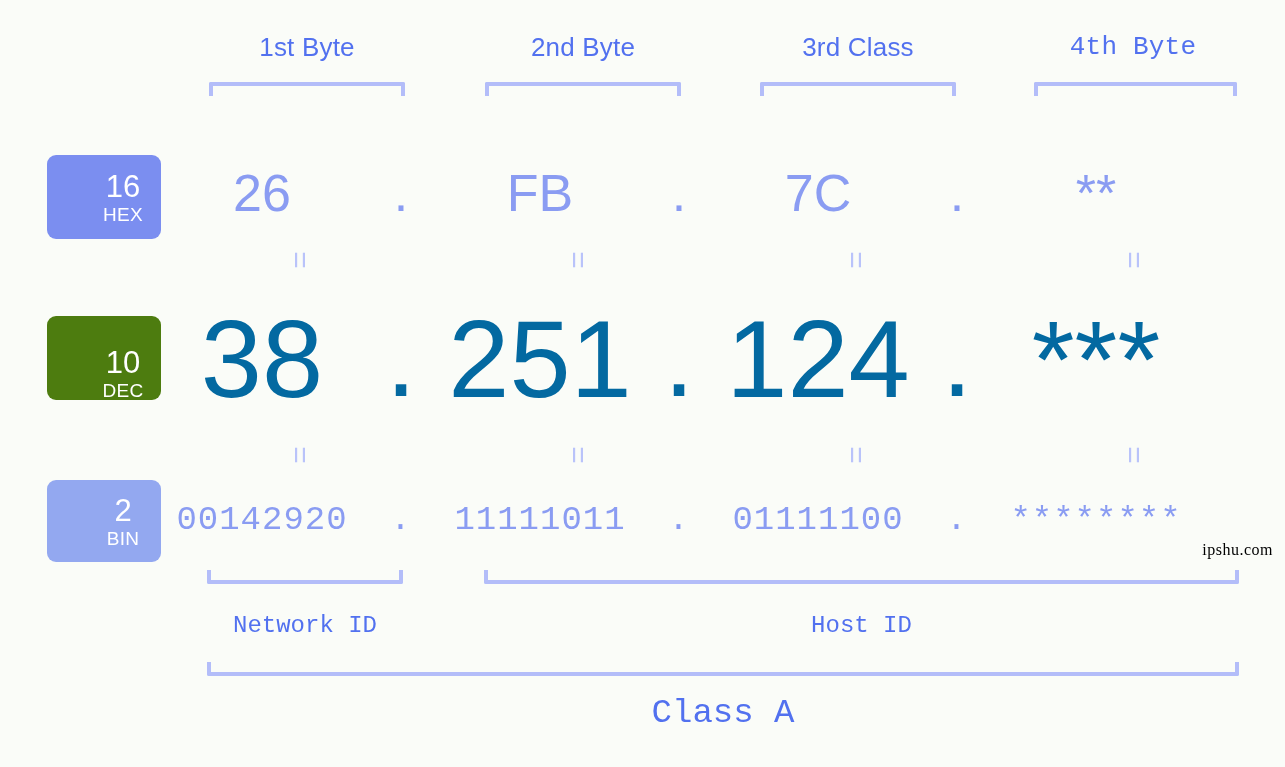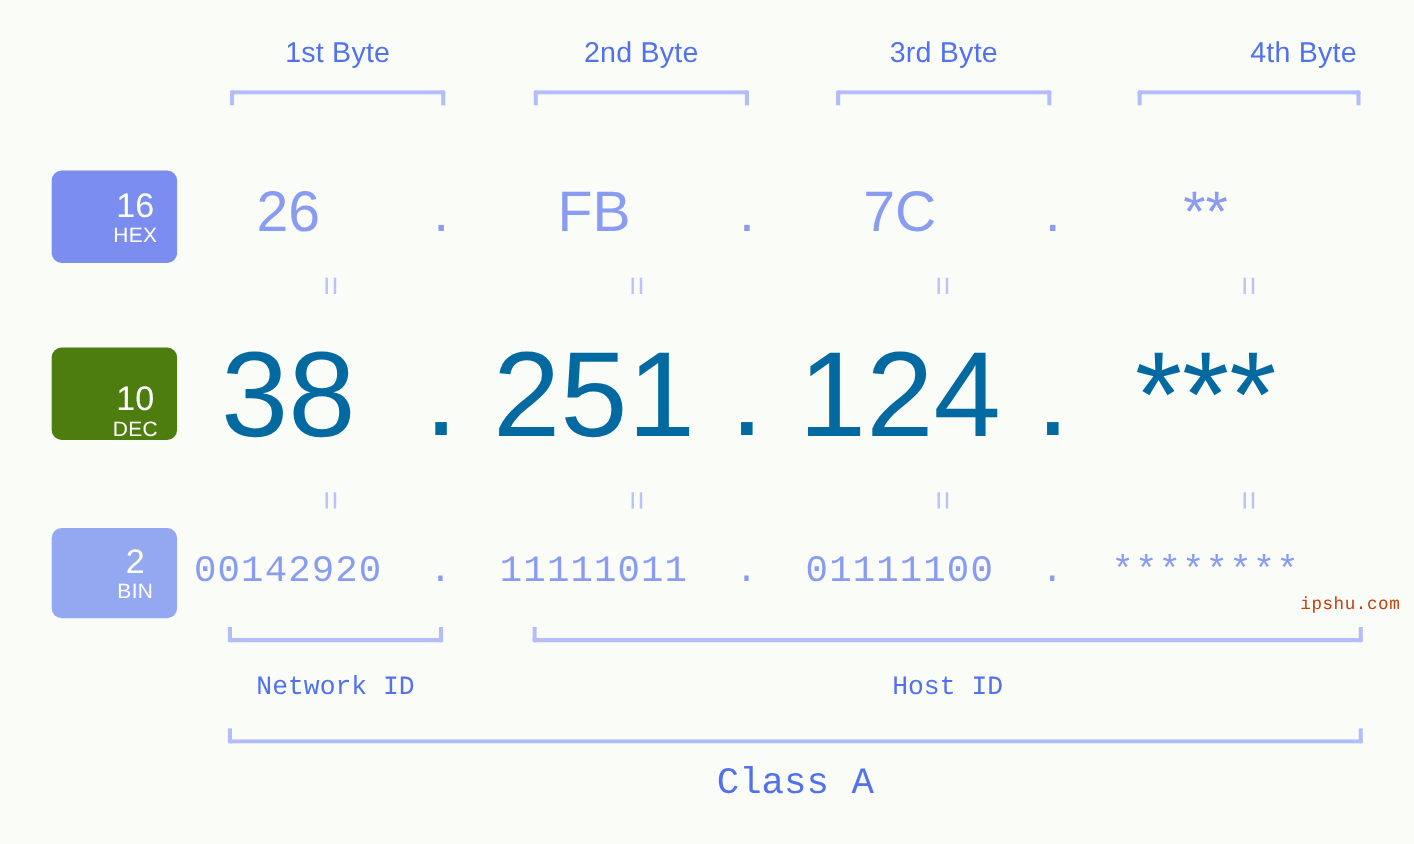--- a/index.html
+++ b/index.html
@@ -164,36 +164,36 @@
     font-size: 34px;
     font-family: "Liberation Mono", monospace;
     white-space: nowrap;
   }
 
   
   #watermark {
     position: absolute;
     right: 12px;
     bottom: 22px;
-    color: #c2410c;
+    color: #000000;
     font-size: 16px;
-    font-family: Liberation Mono, monospace;
+    font-family: Liberation Serif, serif;
     letter-spacing: 0.5px;
     text-align: center;
   }
 </style>
 </head>
 <body>
 
 <div id="stage">
 
   <div class="byte-label" style="left:207px;">1st Byte</div>
   <div class="byte-label" style="left:483px;">2nd Byte</div>
-  <div class="byte-label" style="left:758px;">3rd Byte</div>
-  <div class="byte-label" style="left:1085px;">4th Byte</div>
+  <div class="byte-label" style="left:758px;">3rd Class</div>
+  <div class="byte-label" style="left:1033px;font-family:Liberation Mono, monospace;">4th Byte</div>
 
   <div class="bracket" style="left:209px;  top:82px; width:196px;"></div>
   <div class="bracket" style="left:485px;  top:82px; width:196px;"></div>
   <div class="bracket" style="left:760px;  top:82px; width:196px;"></div>
   <div class="bracket" style="left:1034px; top:82px; width:203px;"></div>
 
   <div class="badge" id="badge-hex">
     <span class="num">16</span>
     <span class="abbr">HEX</span>
   </div>

